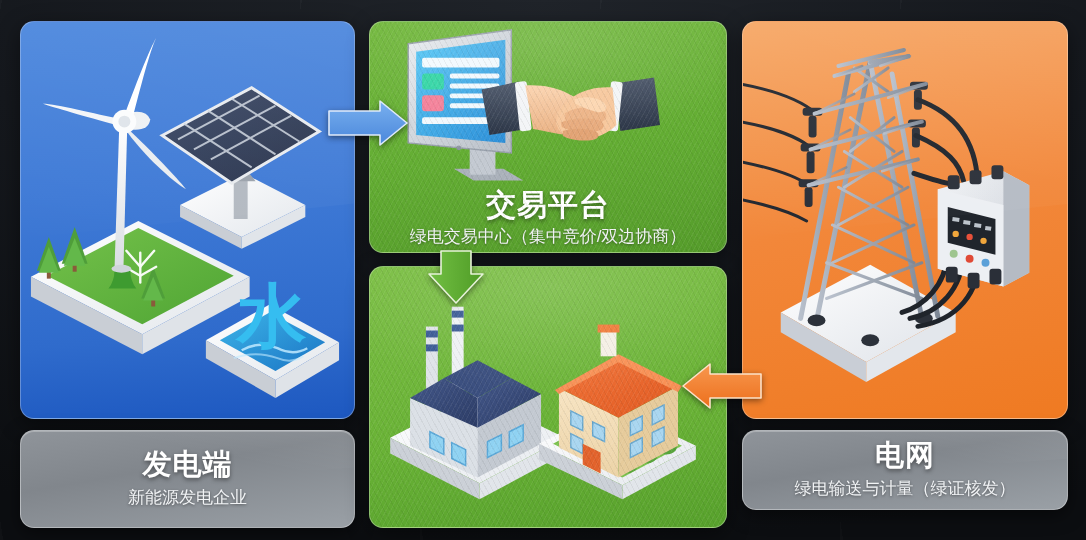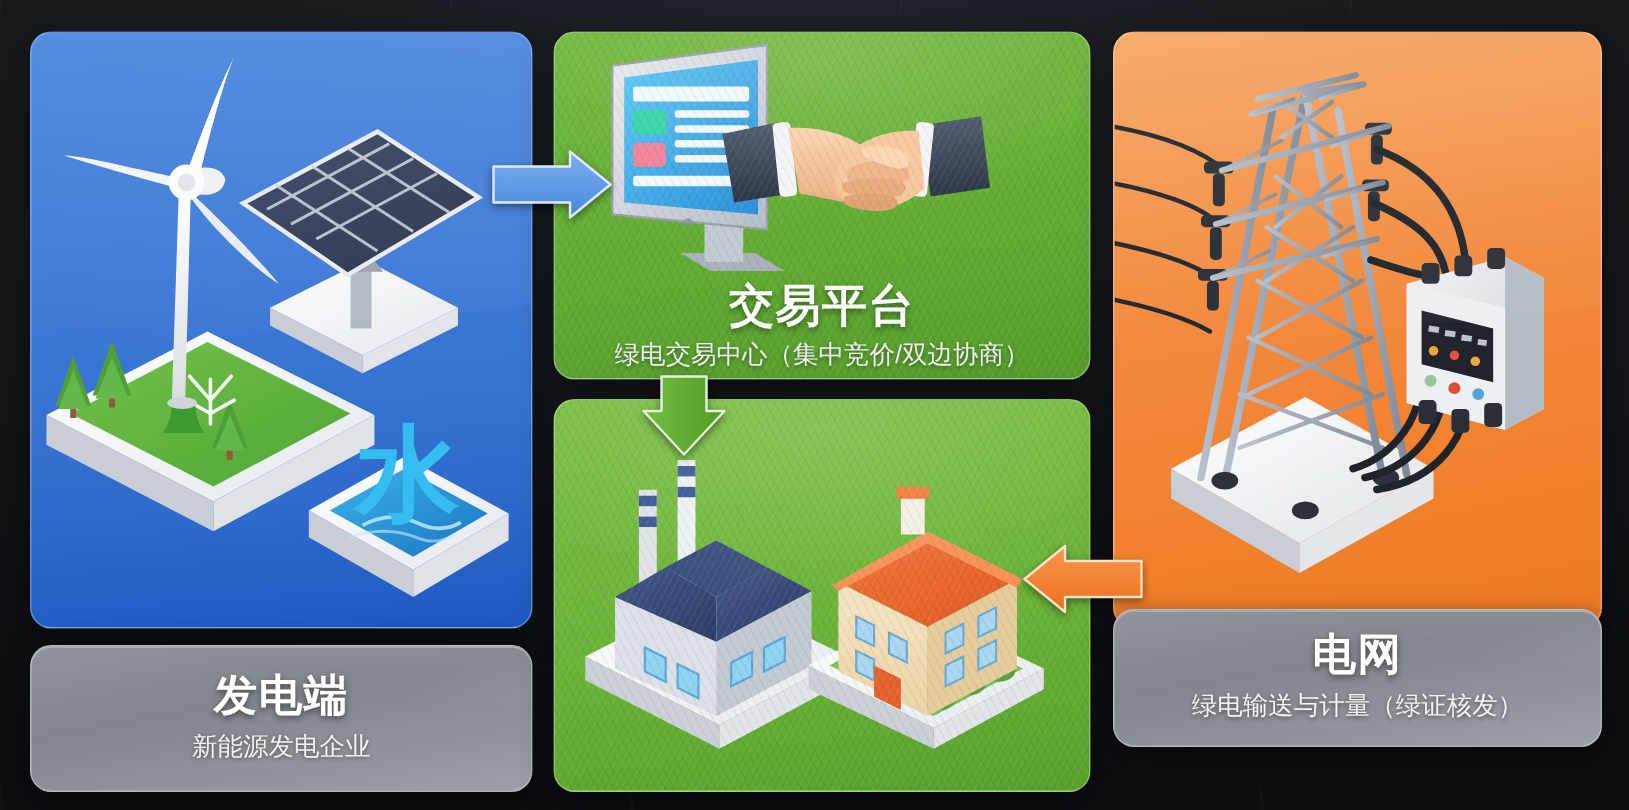--- a/index.html
+++ b/index.html
@@ -84,21 +84,21 @@
     align-items: center; justify-content: center;
     text-align: center;
     overflow: hidden;
   }
   .card::after{
     content:"";position:absolute;left:-20%;top:-60%;width:140%;height:110%;
     background:linear-gradient(196deg, rgba(255,255,255,0.16), rgba(255,255,255,0) 60%);
     transform:rotate(-4deg);pointer-events:none;
   }
   #card-gen  { left: 20px;  top: 430px; width: 335px; height: 98px; }
-  #card-grid { left: 742px; top: 406px; width: 326px; height: 92px; }
+  #card-grid { left: 742px; top: 430px; width: 326px; height: 80px; }
 
   .cap-title {
     color: #ffffff;
     font-size: 29px; font-weight: 700; line-height: 1.1;
     letter-spacing: 1px;
     text-shadow: 0 2px 4px rgba(0,0,0,0.45);
   }
   .cap-sub {
     color: #f2f4f6;
     font-size: 17px; font-weight: 400; line-height: 1.2;

